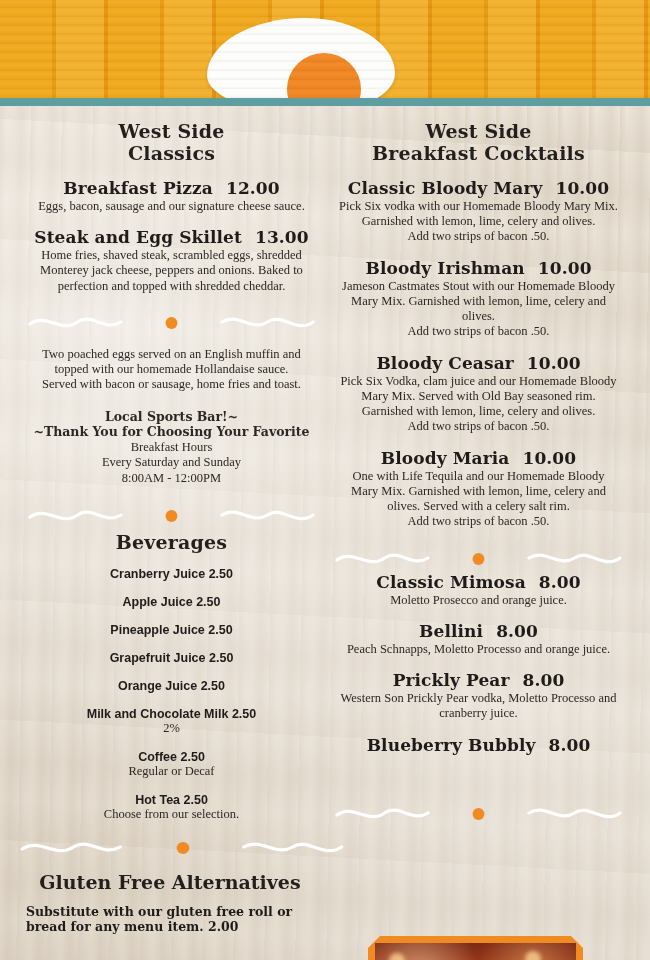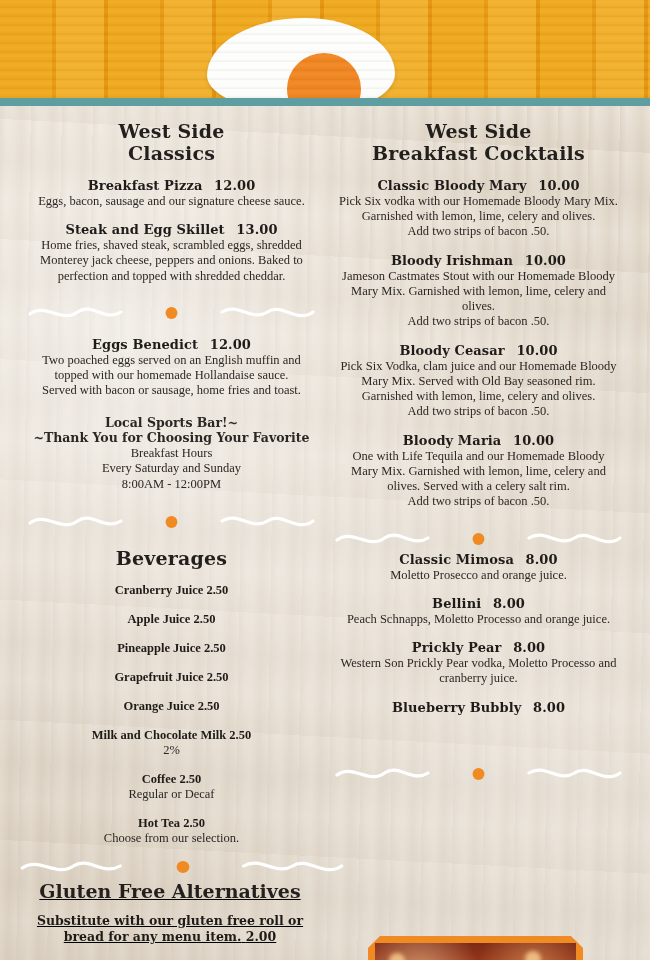--- a/index.html
+++ b/index.html
@@ -94,42 +94,42 @@
     line-height: 1.18;
     color: #231f1d;
     letter-spacing: .2px;
   }
   .section-title .l2 { display: block; }
 
   .item { text-align: center; margin-top: 13px; }
   .item-head {
     font-family: "DejaVu Serif", serif;
     font-weight: bold;
-    font-size: 13px;
+    font-size: 17px;
     color: #1e1b19;
     letter-spacing: .1px;
     text-align: center;
   }
   .item-head .price { margin-left: 7px; }
   .item-desc {
     font-size: 12.5px;
     line-height: 1.22;
     color: #2b2724;
     margin-top: 1px;
     padding: 0 4px;
   }
   .item-note {
     font-size: 12.5px;
     line-height: 1.22;
     color: #2b2724;
   }
 
   .beverage { text-align: center; margin-top: 14px; }
   .beverage .bhead {
-    font-family: Liberation Serif, serif;
+    font-family: Liberation Sans, sans-serif;
     font-weight: bold;
     font-size: 12.5px;
     color: #1e1b19;
   }
   .beverage .bsub {
     font-size: 12.5px;
     color: #2b2724;
     line-height: 1.2;
   }
 
@@ -149,32 +149,31 @@
   
   .divider {
     position: relative;
     height: 26px;
     margin: 14px 0 2px 0;
   }
   .divider svg { display: block; width: 100%; height: 26px; }
 
   .gf {
     padding: 0 26px;
-    margin-top: 2px;
-    text-decoration: underline;
+    margin-top: 12px;
   }
   .gf-title {
     text-align: center;
     font-family: "DejaVu Serif", serif;
     font-weight: bold;
     font-size: 19px;
     color: #231f1d;
   }
   .gf-item {
-    text-align: center;
+    text-align: left;
     margin-top: 11px;
     font-family: "DejaVu Serif", serif;
     font-weight: bold;
     font-size: 12.5px;
     line-height: 1.25;
     color: #1e1b19;
   }
 
   
   .photo-wrap {
@@ -253,45 +252,41 @@
 
       <div class="divider">
         <svg viewBox="0 0 290 26" preserveAspectRatio="none">
           <path class="sq" d="M2,16 C18,4 34,26 50,14 C64,4 78,24 94,14"></path>
           <circle class="dot" cx="145" cy="15" r="6"></circle>
           <path class="sq" d="M196,14 C212,4 226,24 242,14 C256,4 272,26 288,14"></path>
         </svg>
       </div>
 
       <div class="item">
-        <div class="item-head">
-          <span>Eggs Benedict</span>
-          <span class="price">12.00</span>
-        </div>
         <div class="item-desc">Two poached eggs served on an English muffin and topped with our homemade Hollandaise sauce.</div>
         <div class="item-note">Served with bacon or sausage, home fries and toast.</div>
       </div>
 
       <div class="thanks">
         <span class="bold">Local Sports Bar!~</span>
         <span class="bold">~Thank You for Choosing Your Favorite</span>
         <div>Breakfast Hours</div>
         <div>Every Saturday and Sunday</div>
         <div>8:00AM - 12:00PM</div>
       </div>
 
       <div class="divider">
         <svg viewBox="0 0 290 26" preserveAspectRatio="none">
           <path class="sq" d="M2,16 C18,4 34,26 50,14 C64,4 78,24 94,14"></path>
           <circle class="dot" cx="145" cy="15" r="6"></circle>
           <path class="sq" d="M196,14 C212,4 226,24 242,14 C256,4 272,26 288,14"></path>
         </svg>
       </div>
 
-      <div class="section-title" style="margin-top:14px">Beverages</div>
+      <div class="section-title" style="margin-top:4px">Beverages</div>
 
       <div class="beverage">
         <div class="bhead">
           <span>Cranberry Juice</span>
           <span class="price">2.50</span>
         </div>
         <div class="bsub"></div>
       </div>
 
       <div class="beverage">

